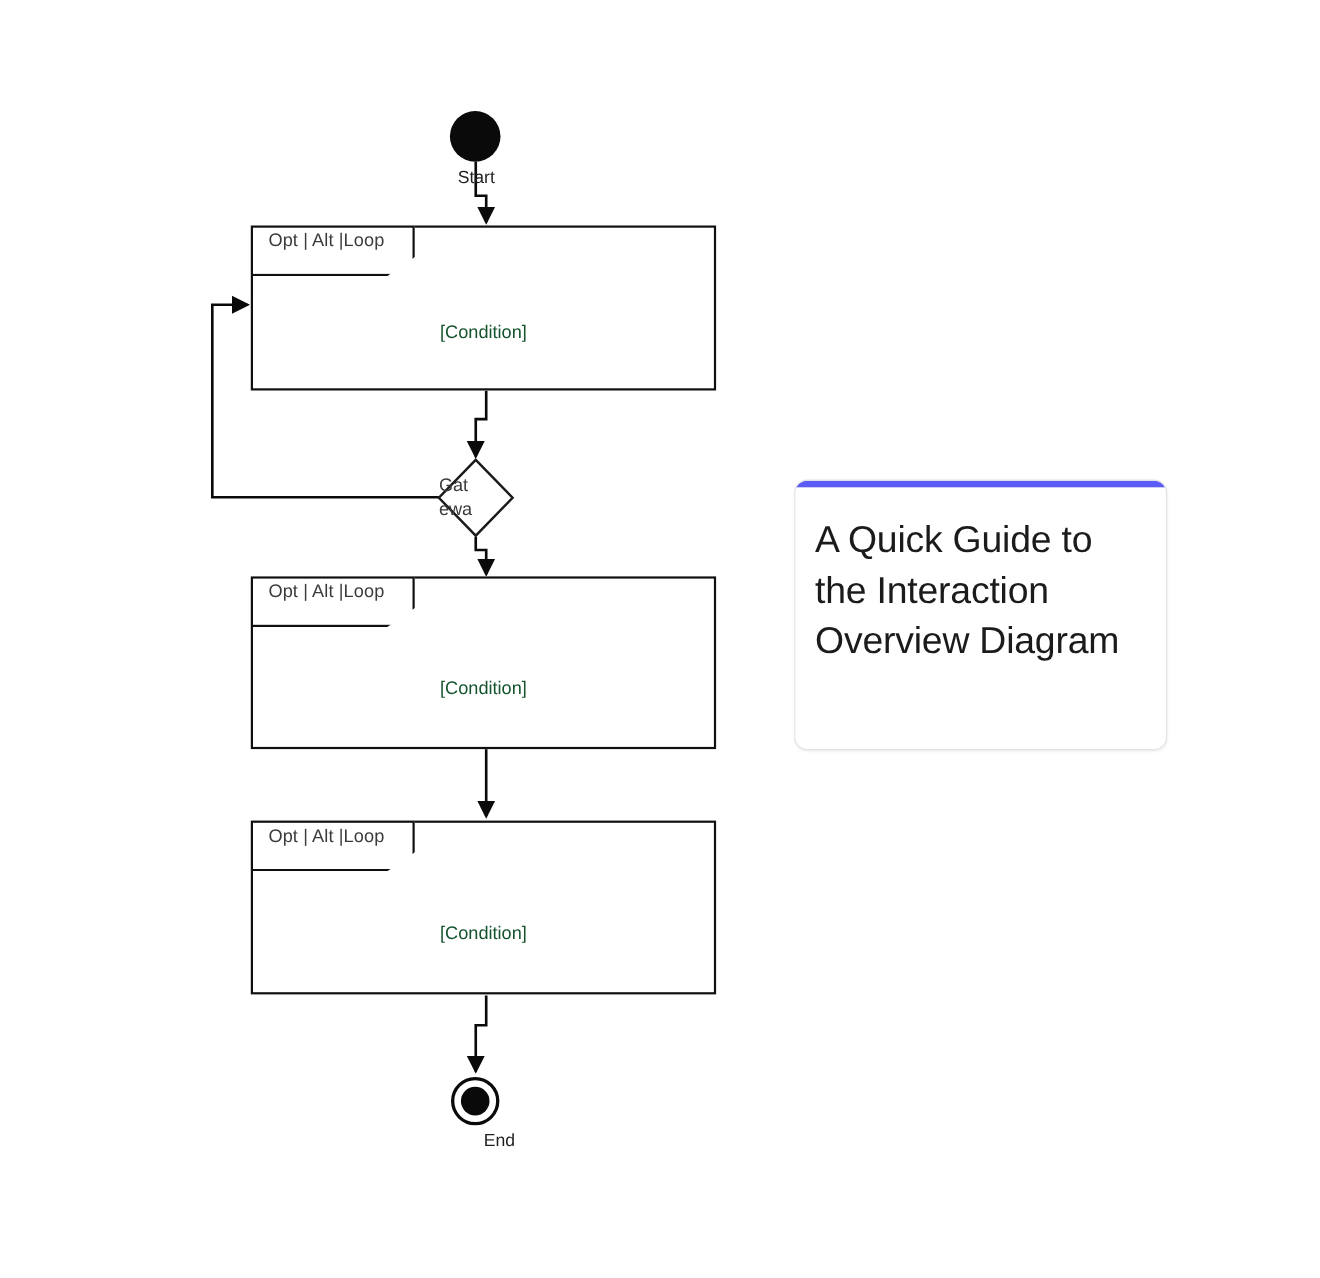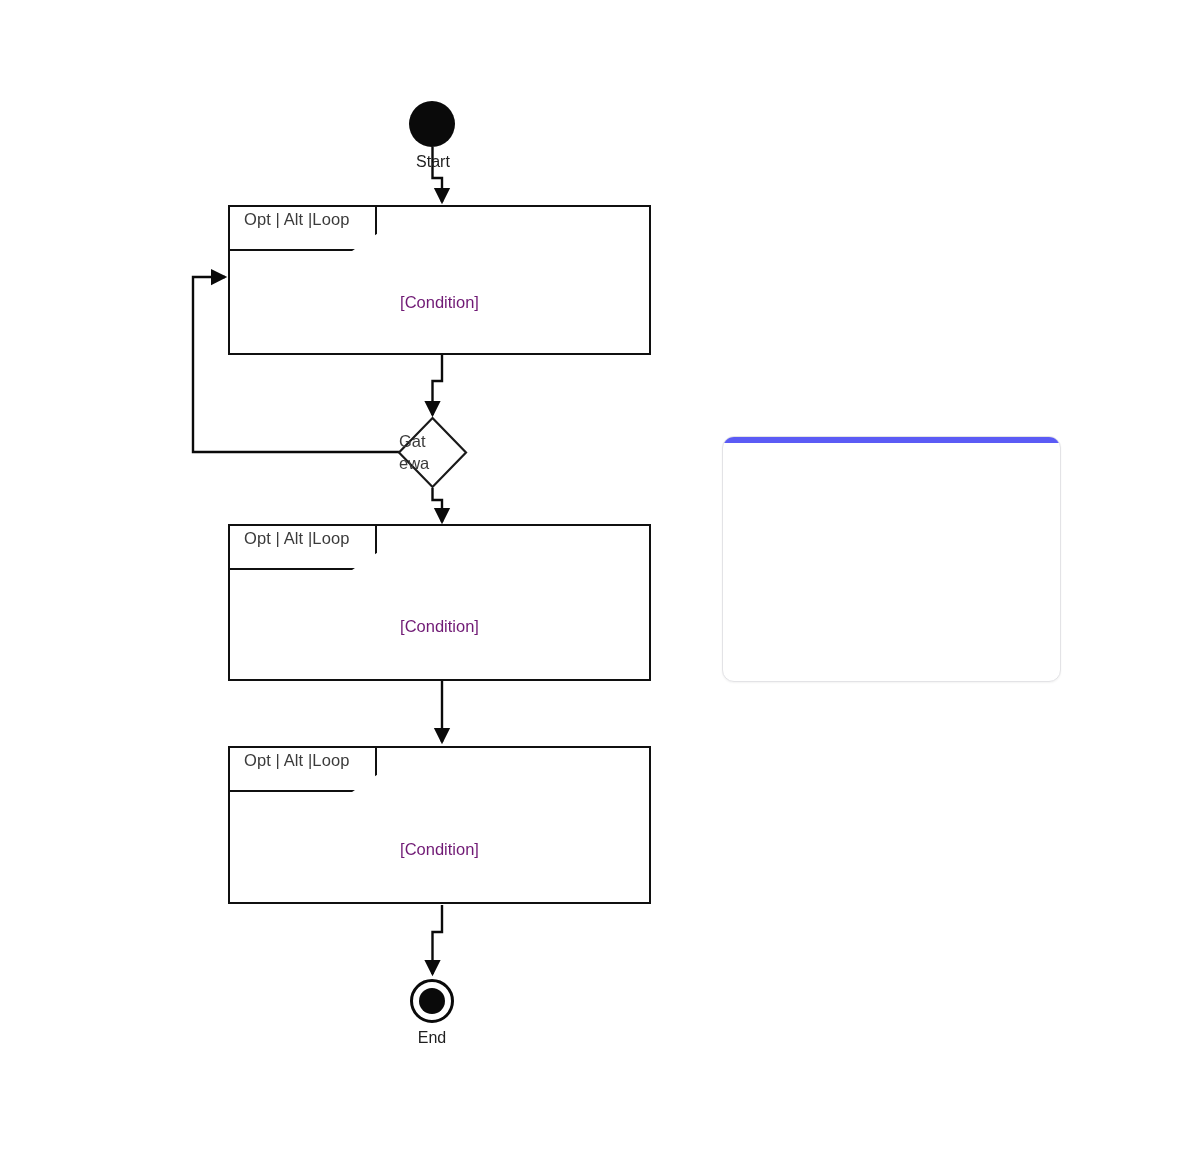--- a/index.html
+++ b/index.html
@@ -49,21 +49,21 @@
     letter-spacing: 0.1px;
     -webkit-clip-path: polygon(0 0, 100% 0, 100% 62%, 83% 100%, 0 100%);
     clip-path: polygon(0 0, 100% 0, 100% 62%, 83% 100%, 0 100%);
   }
   .frame-condition {
     position: absolute;
     left: 0;
     right: 0;
     text-align: center;
     font-size: 16.5px;
-    color: #701a75;
+    color: #14532d;
   }
 
   
   .start-node {
     position: absolute;
     width: 46px;
     height: 46px;
     border-radius: 50%;
     background: #0a0a0a;
   }
@@ -201,17 +201,18 @@
 </div>
 
 <div class="frame" style="left:228px; top:746px; width:423px; height:158px;">
   <div class="frame-header">
     <span>Opt | Alt |Loop</span>
   </div>
   <div class="frame-condition" style="top:92px;">[Condition]</div>
 </div>
 
 <div class="end-node" style="left:410px; top:979px;"></div>
-<div class="node-label" style="left:382px; top:1029px; width:100px;">End</div>
+<div class="node-label" style="left:404px; top:1029px; width:100px;">End</div>
 
 <div id="info-card">
   <div id="info-card-accent"></div>
+  <div id="info-card-title">A Quick Guide to the Interaction Overview Diagram</div>
 </div>
 
 </body></html>

